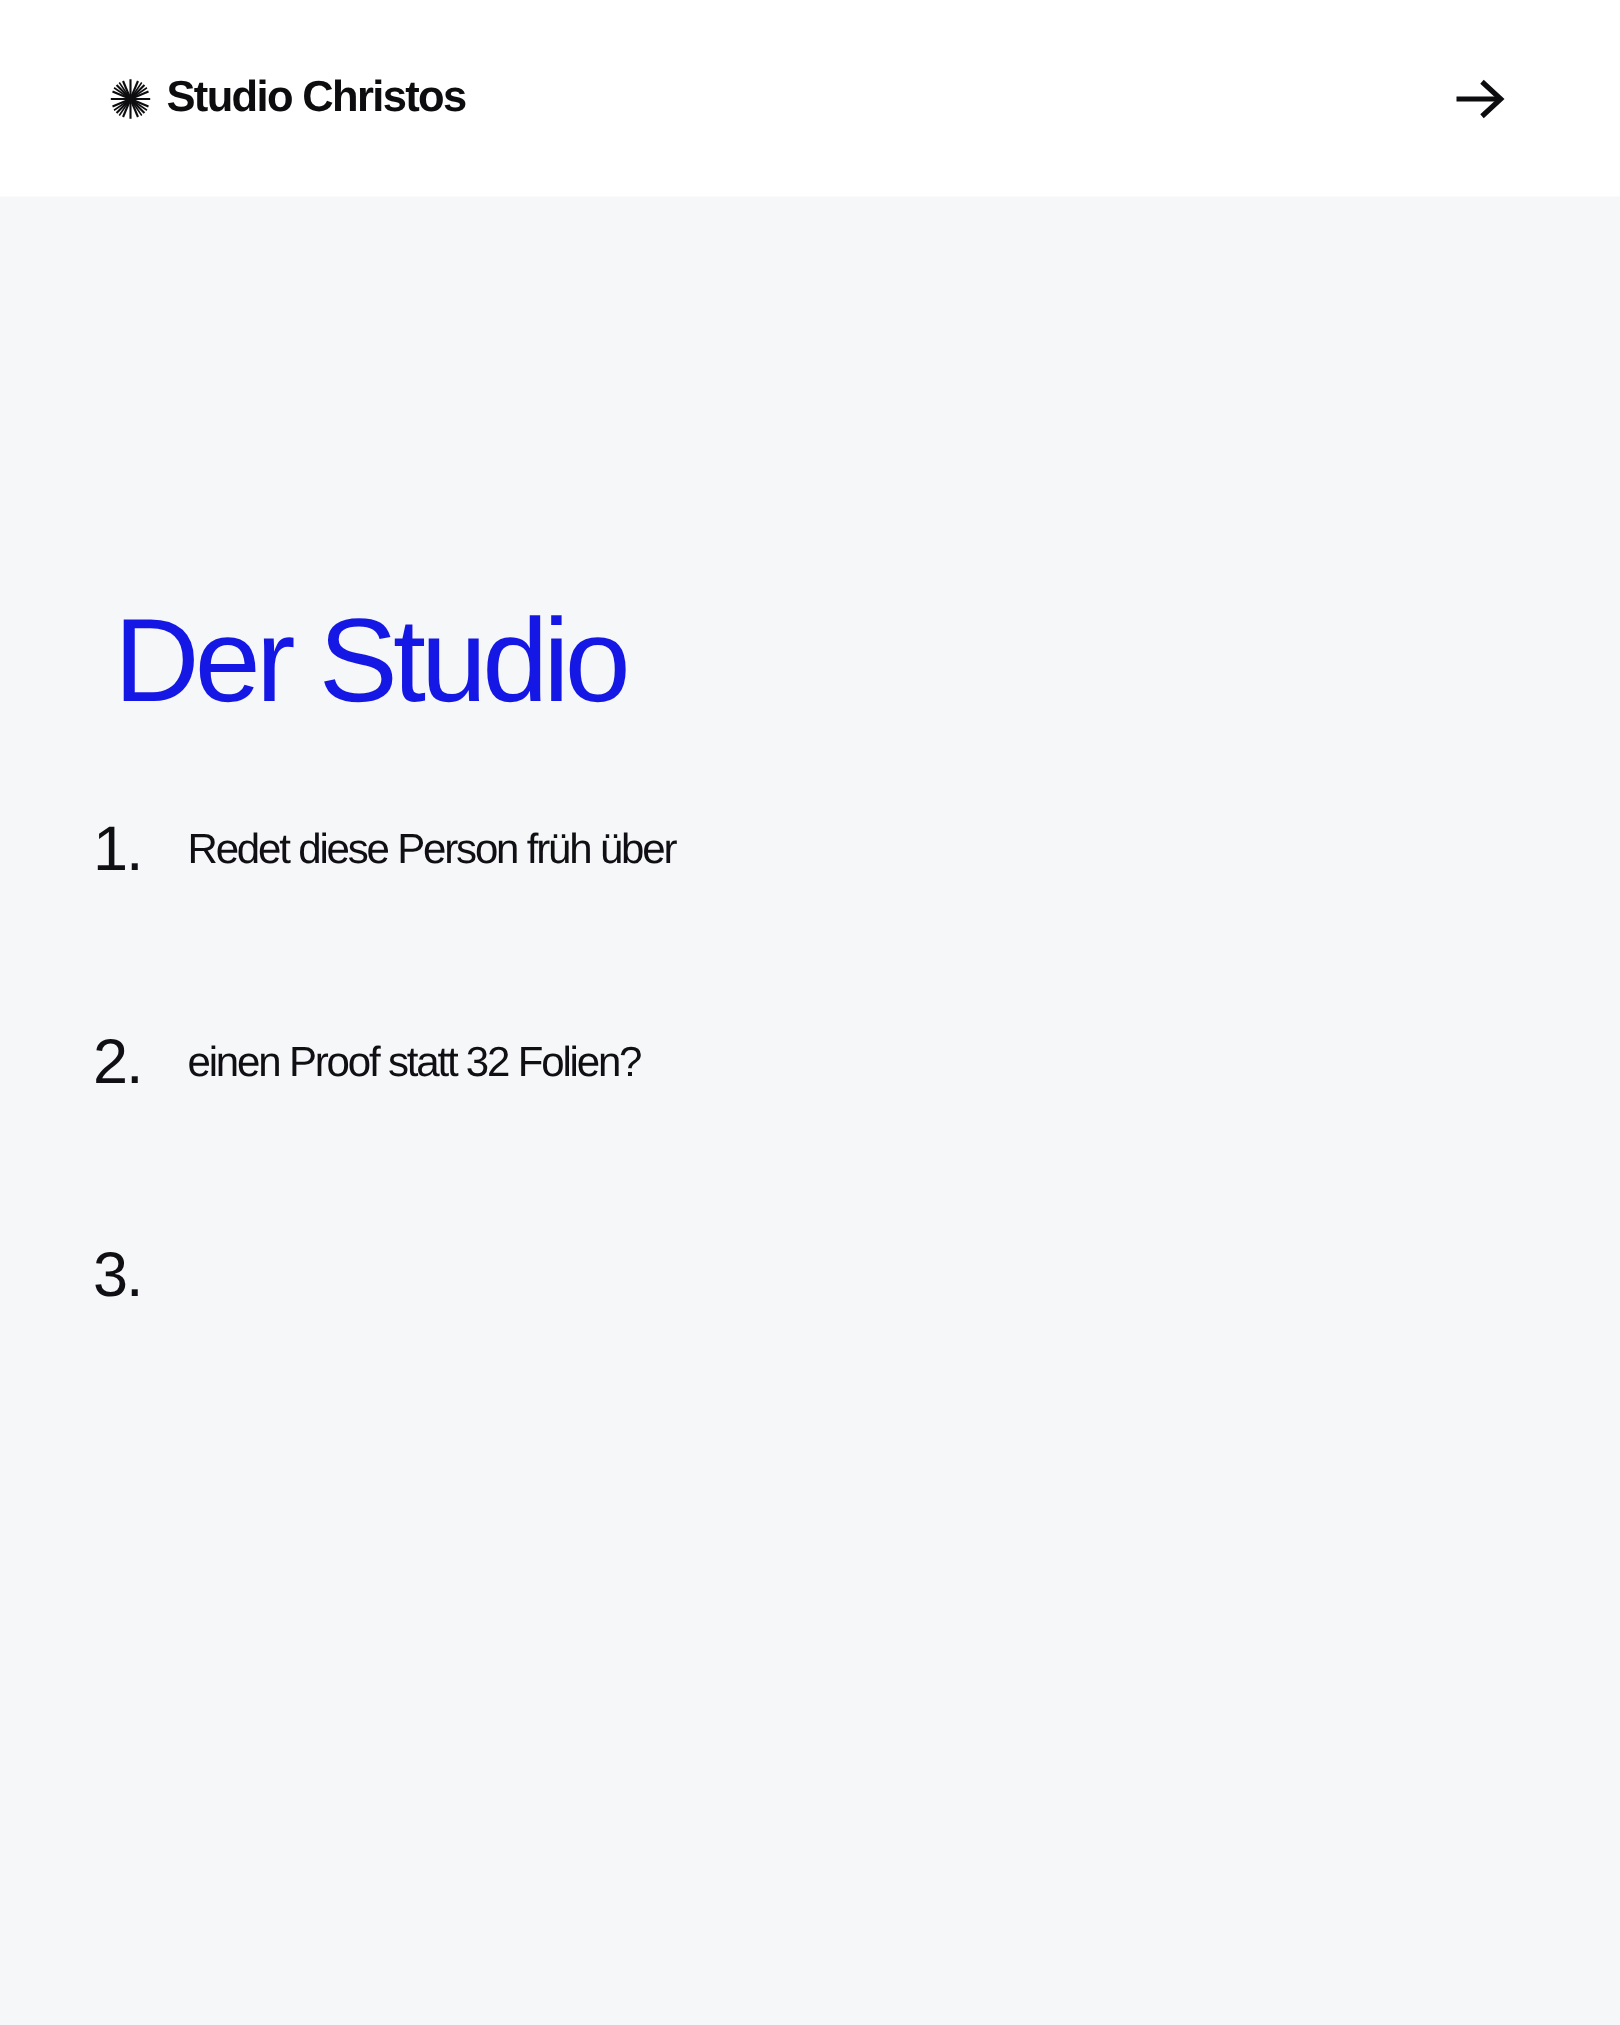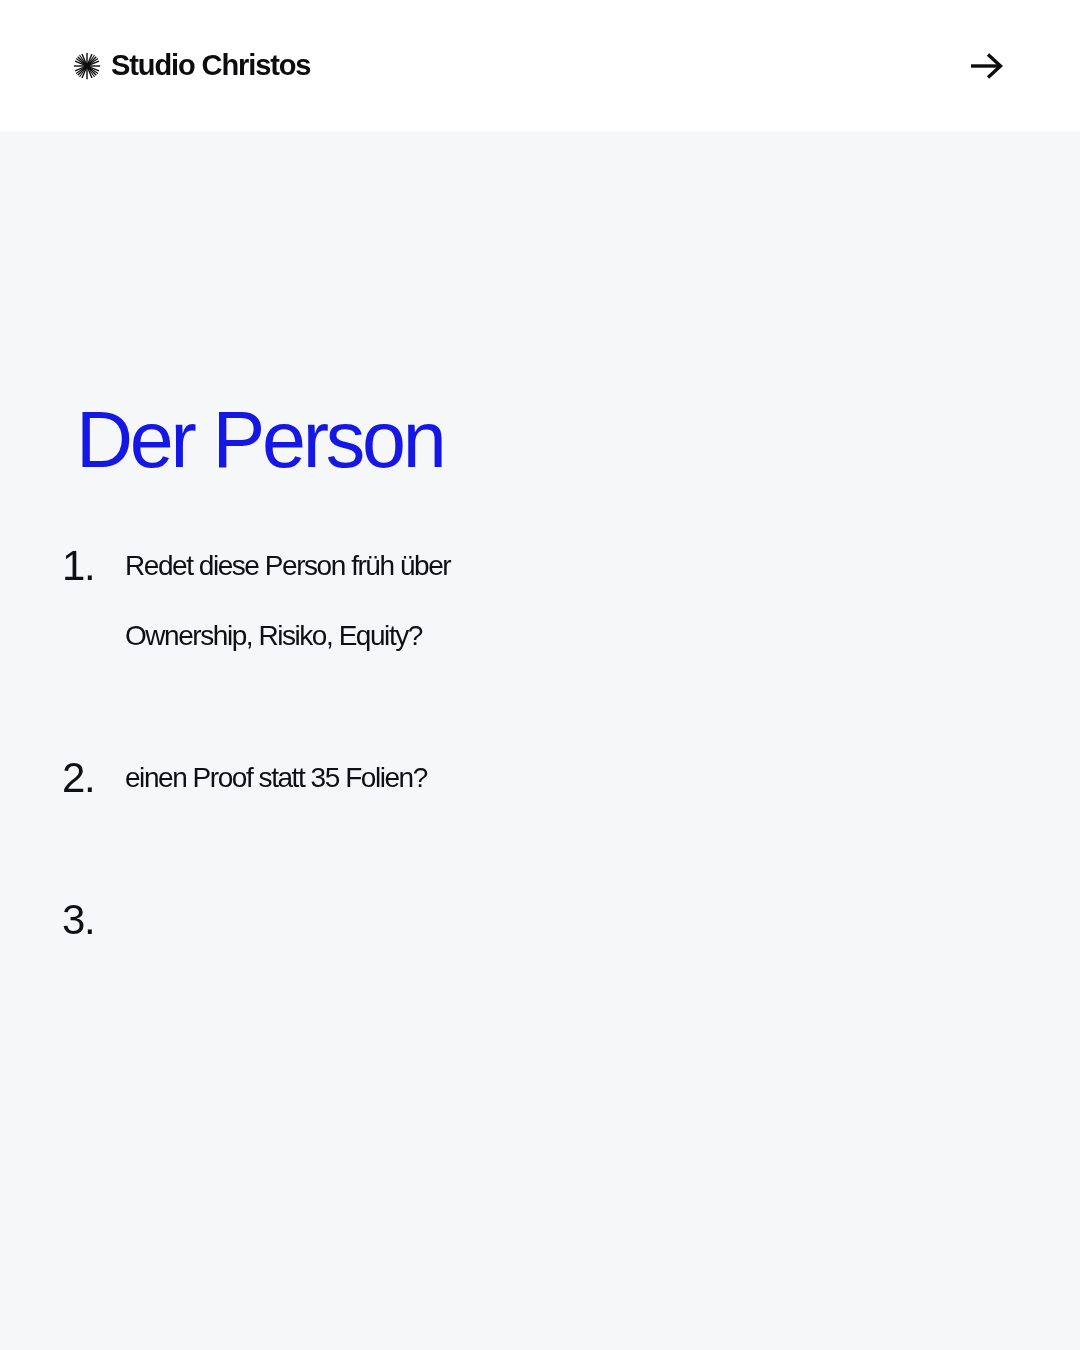--- a/index.html
+++ b/index.html
@@ -169,36 +169,35 @@
       <svg viewBox="0 0 44 44" width="44" height="44" aria-hidden="true">
         <line x1="7" y1="22" x2="35.5" y2="22" stroke="#0d0d0f" stroke-width="3.4"></line>
         <polyline points="24,10.5 36.5,22 24,33.5" fill="none" stroke="#0d0d0f" stroke-width="3.4" stroke-linecap="butt" stroke-linejoin="miter"></polyline>
       </svg>
     </span>
 
   </div>
 
   <div class="stage">
 
-    <h1 class="headline">Der Person</h1>
+    <h1 class="headline">Der Studio</h1>
 
     <ol class="filter-list">
 
       <li class="filter-item">
         <span class="item-index">1.</span>
         <span class="item-text">
           <span class="ln">Redet diese Person früh über</span>
-          <span class="ln">Ownership, Risiko, Equity?</span>
         </span>
       </li>
 
       <li class="filter-item">
         <span class="item-index">2.</span>
         <span class="item-text">
-          <span class="ln">einen Proof statt 35 Folien?</span>
+          <span class="ln">einen Proof statt 32 Folien?</span>
         </span>
       </li>
 
       <li class="filter-item">
         <span class="item-index">3.</span>
         <span class="item-text">
         </span>
       </li>
 
     </ol>

